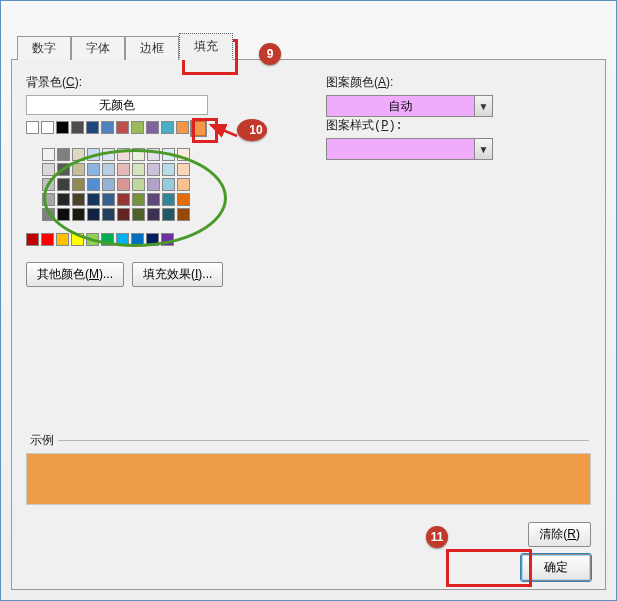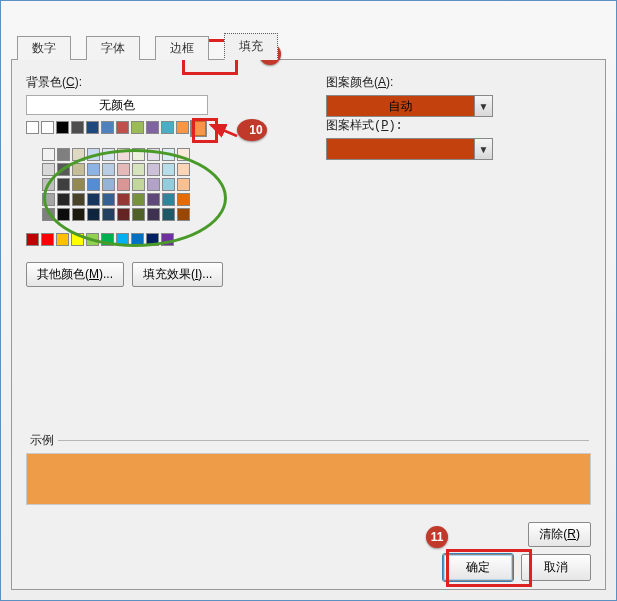--- a/index.html
+++ b/index.html
@@ -44,21 +44,21 @@
   .cap-help { background: linear-gradient(#eaf3fb,#c9dff2); color:#2a4e75; border-right:none;}
   .cap-close { width:46px; background: linear-gradient(#e57373,#c33b2f); color:#fff; border-color:#8b2a22;}
   .body {
     position:absolute;
     left:10px; right:10px; top:34px; bottom:10px;
   }
   .tabstrip {
     height: 24px;
     display: flex;
     align-items: flex-end;
-    gap: 15px;
+    gap: 0;
     padding-left: 6px;
     position:relative;
     z-index:2;
   }
   .tab {
     padding: 3px 14px;
     border: 1px solid #999;
     border-bottom: none;
     background: #f3f3f3;
     color: #333;
@@ -105,21 +105,21 @@
   }
   .swatch.empty { background:#fff; }
   .orange-swatch {
     border:1px solid #c07020 !important;
     outline:1px solid #888;
   }
   .pattern-select {
     width: 165px;
     height: 20px;
     border:1px solid #888;
-    background:#c2410c;
+    background:#f0abfc;
     display:flex;
     align-items:center;
     justify-content:flex-end;
     position:relative;
     margin-top:2px;
   }
   .pattern-select .sel-text{
     position:absolute; left:0; right:18px; text-align:center;
   }
   .pattern-select .dd {
@@ -343,21 +343,20 @@
         </fieldset>
         <div class="example-swatch" id="example-swatch" style="background: rgb(239, 156, 73);"></div>
       </div>
 
       <button class="btn clear-btn">
         <span>清除(</span><span class="underline">R</span><span>)</span>
       </button>
 
       <div class="footer">
         <button class="btn ok-btn"><span>确定</span></button>
-        <button class="btn"><span>取消</span></button>
       </div>
 
     </div>
   </div>
 
   <div class="anno red-box" style="left:181px; top:38px; width:50px; height:30px;"></div>
   <div class="anno badge" style="left:258px; top:42px;">
       <span>9</span>
     </div>
 

